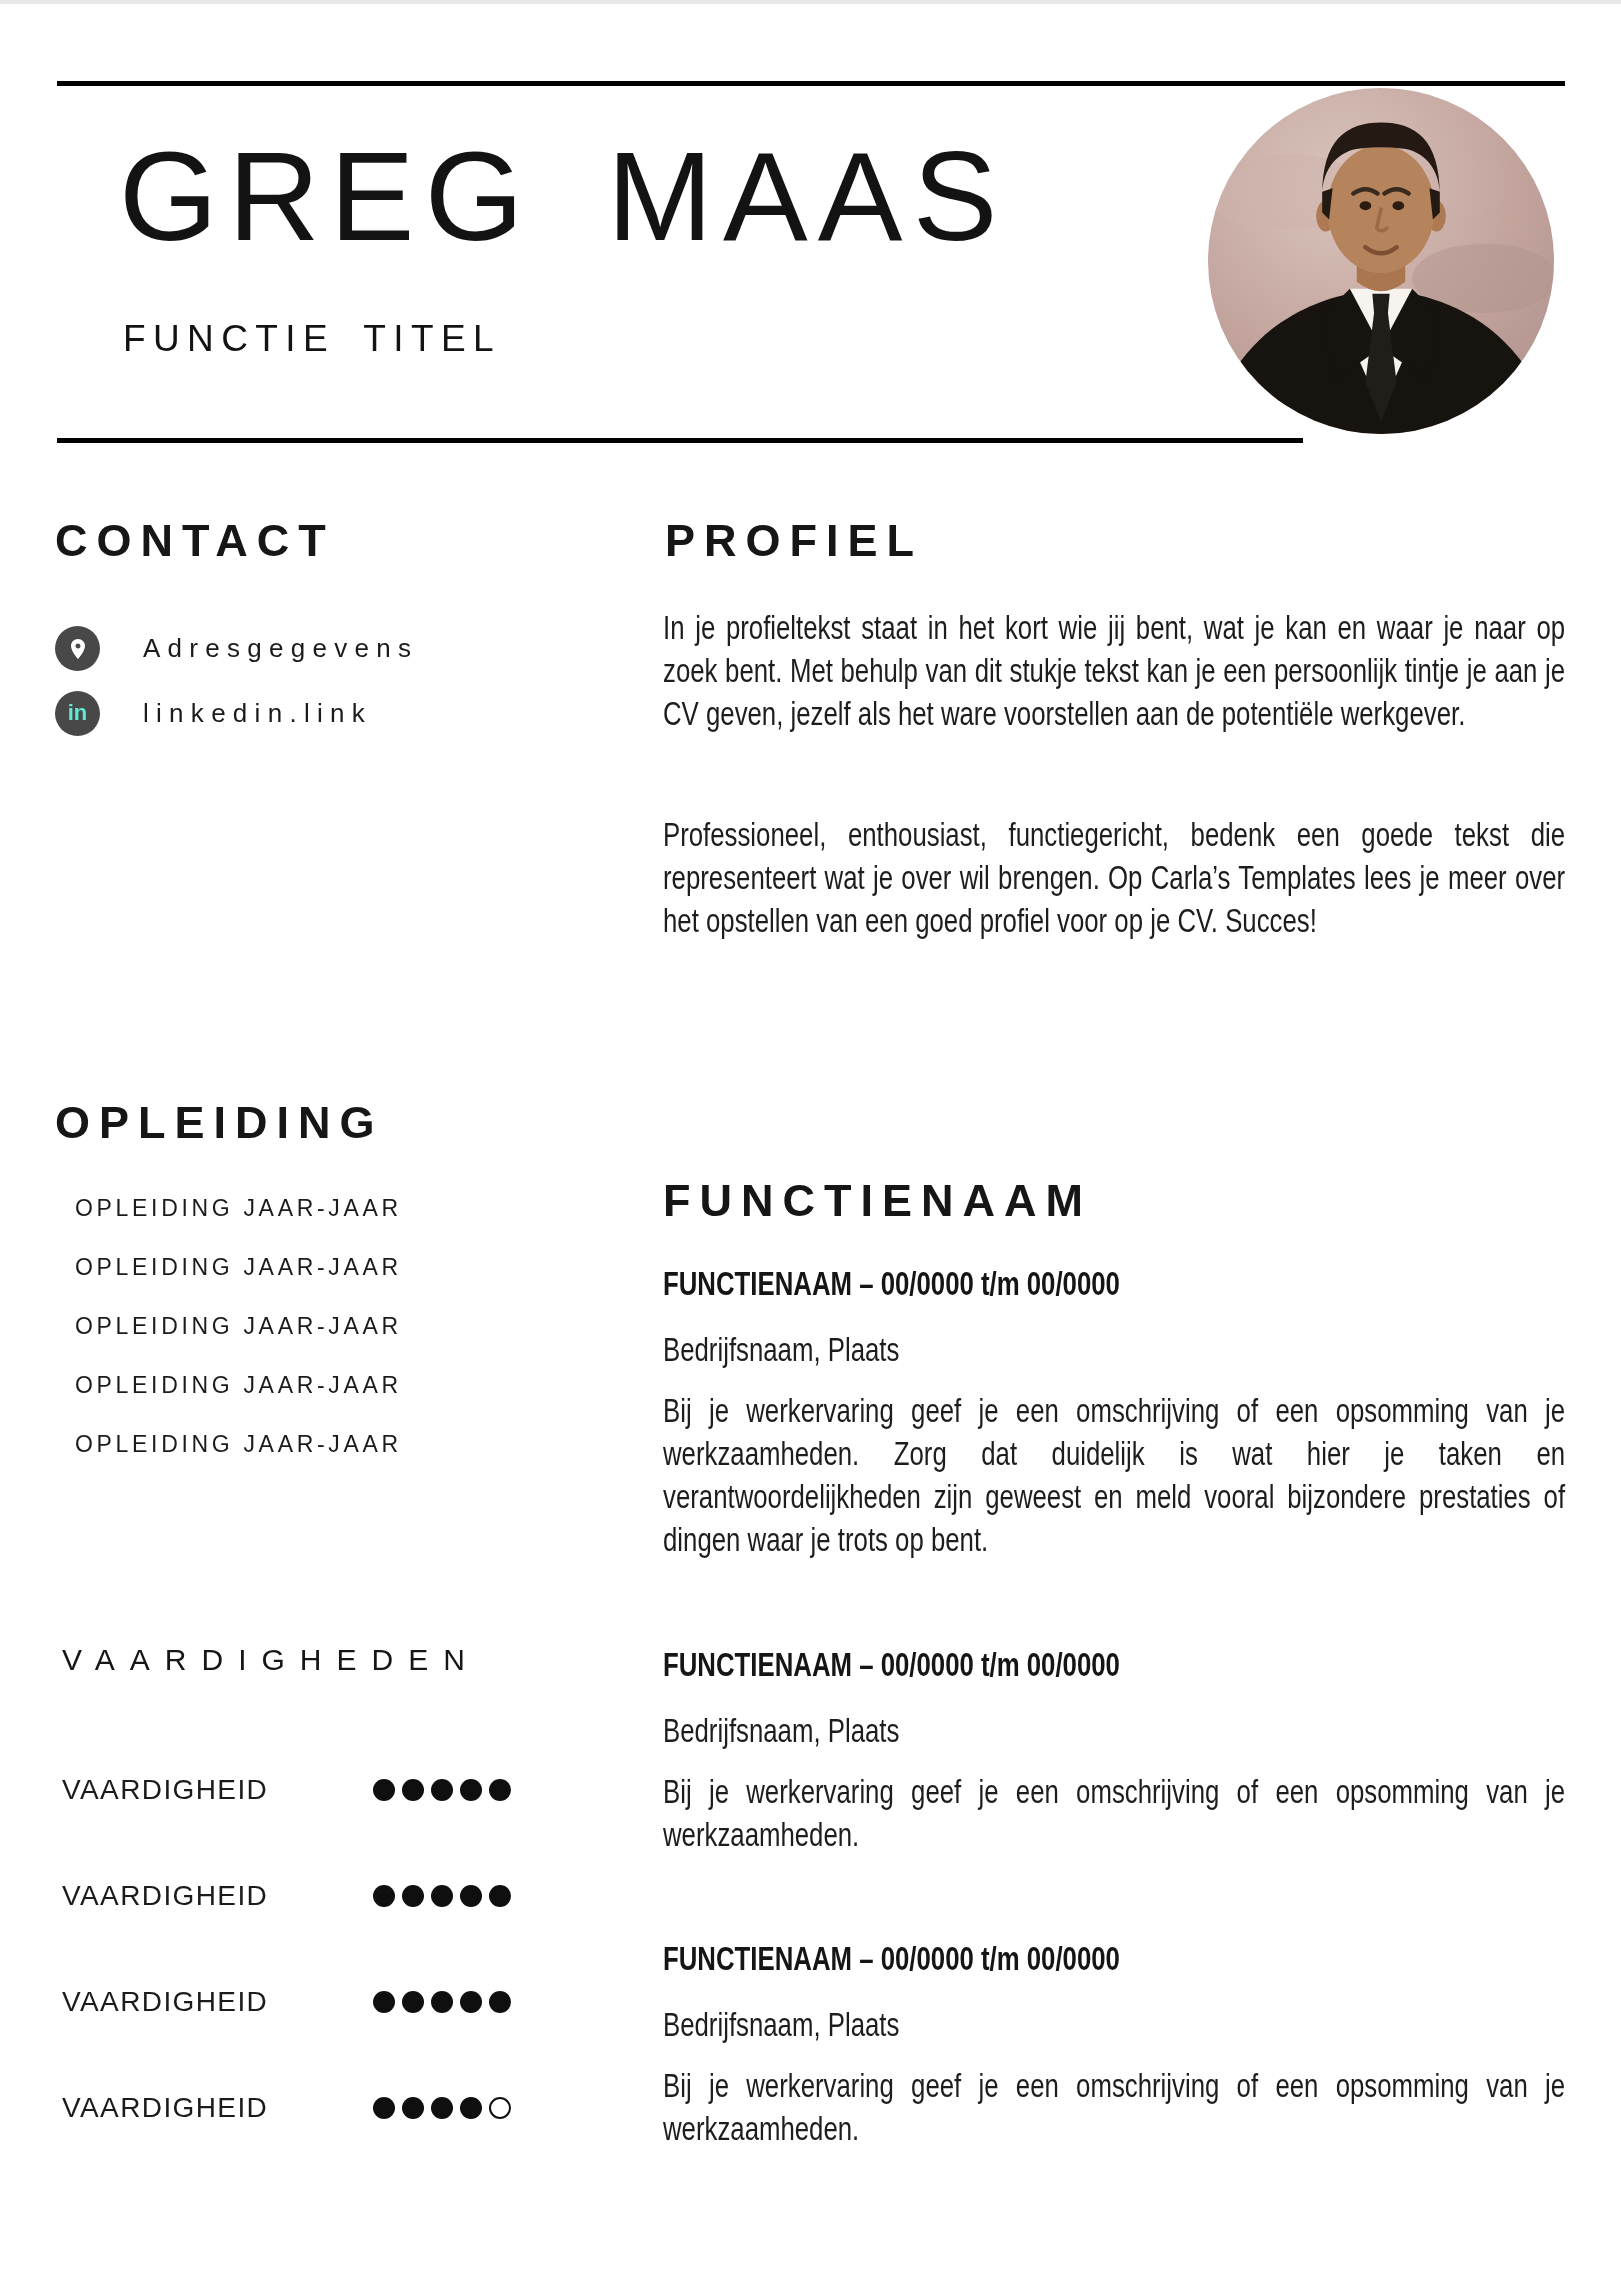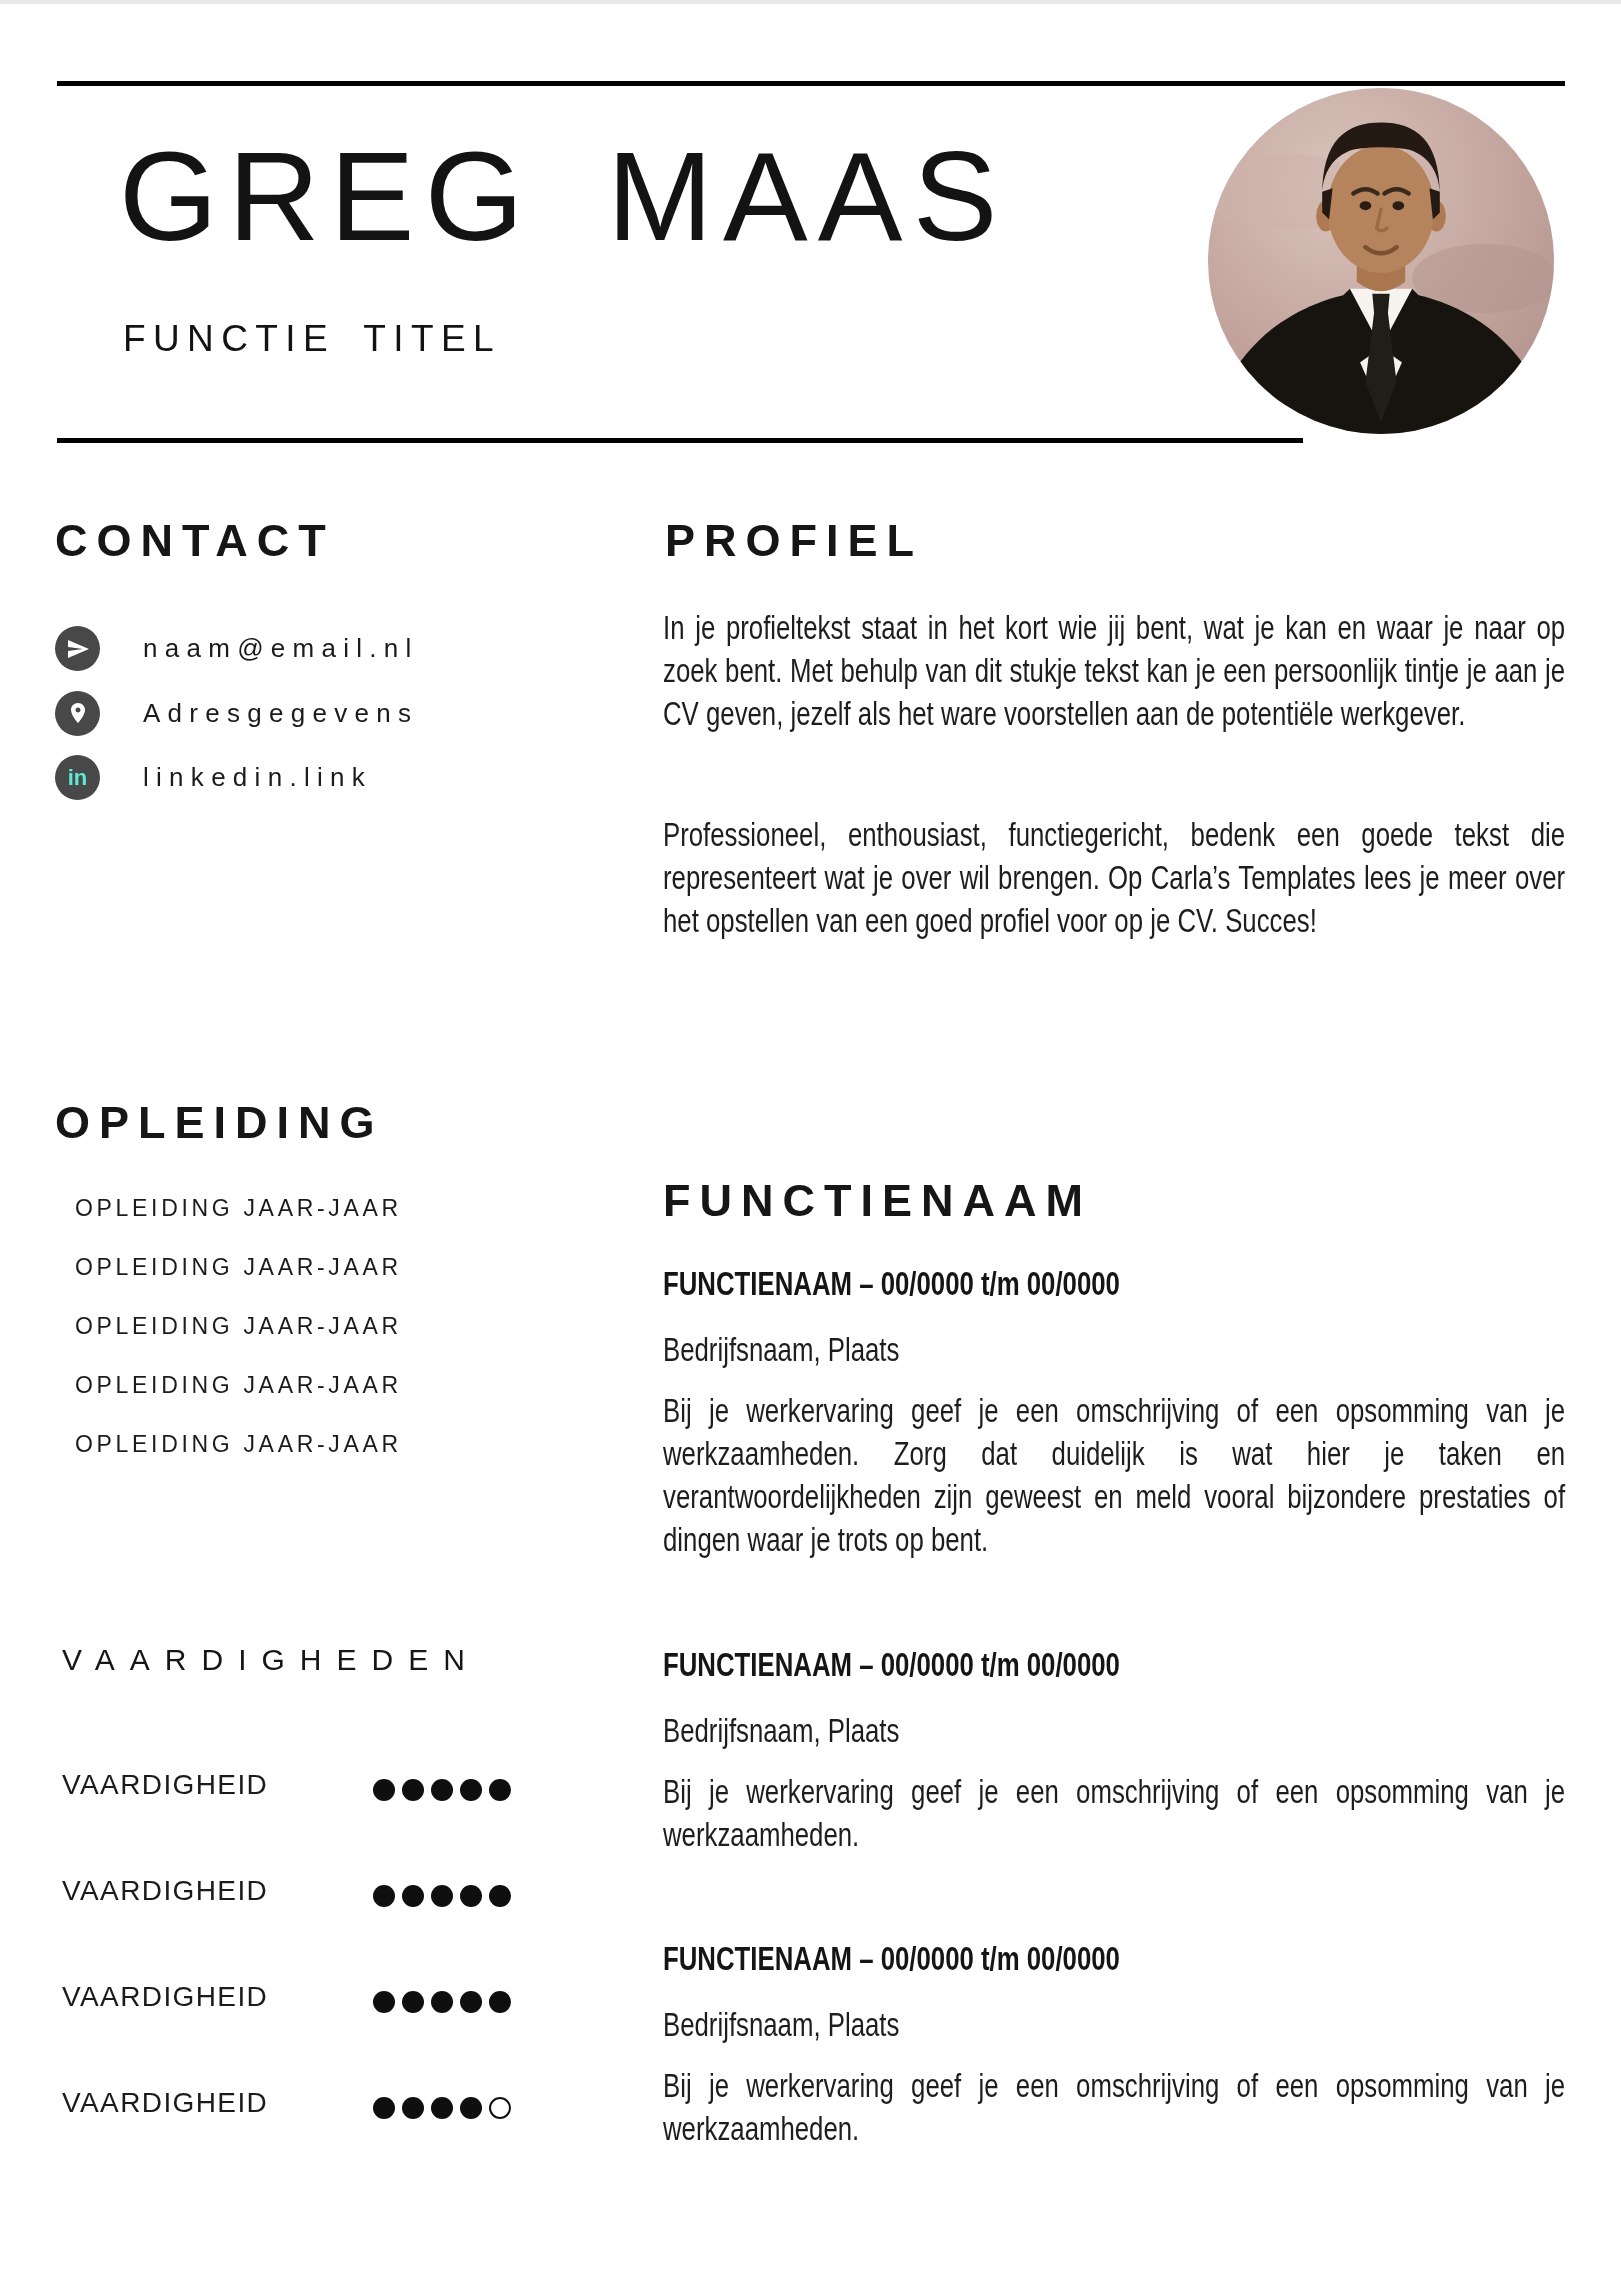--- a/index.html
+++ b/index.html
@@ -52,21 +52,21 @@
   .contact-icon svg { width:24px; height:24px; fill:#ffffff; }
   .contact-icon .in-glyph { font-size:22px; font-weight:700; color:#5eead4; line-height:1; letter-spacing:0;text-align:right; }
   .contact-text { margin-left:43px; font-size:26px; letter-spacing:0.28em; color:#1b1b1b; white-space:nowrap; }
 
   
   .opleiding-list { position:absolute; left:75px; top:1175px; }
   .opleiding-item { font-size:23px; line-height:59px; letter-spacing:0.16em; white-space:nowrap; color:#1b1b1b; }
 
   
   .skills-list { position:absolute; left:62px; top:1765px; }
-  .skill-row { display:flex; height:41px; margin-bottom:65px;gap:44px; }
+  .skill-row { display:flex; align-items:center; height:41px; margin-bottom:65px;gap:44px; }
   .skill-label { width:267px; font-size:28px; letter-spacing:0.05em; white-space:nowrap; color:#1b1b1b; }
   .skill-dots { display:flex; gap:7.1px; align-items:center; }
   .dot { width:22px; height:22px; border-radius:50%; box-sizing:border-box; }
   .dot.filled { background:#0f0f0f; }
   .dot.empty { background:#fff; border:2.7px solid #0f0f0f; }
 
   
   .colright { position:absolute; left:663px; width:902px; }
   .narrow { width:1155px; transform:scaleX(0.781); transform-origin:0 0; }
   .profiel-text { top:602px; }
@@ -135,28 +135,20 @@
   </div>
 
   <div class="rule rule-bottom"></div>
 
   <div class="heading heading-contact">CONTACT</div>
 
   <div class="contact-list">
     <div class="contact-row">
       <span class="contact-icon">
         <svg viewBox="0 0 24 24">
-            <path d="M2.01 21 23 12 2.01 3 2 10l15 2-15 2z"></path>
-          </svg>
-      </span>
-      <span class="contact-text">naam@email.nl</span>
-    </div>
-    <div class="contact-row">
-      <span class="contact-icon">
-        <svg viewBox="0 0 24 24">
             <path d="M12 2C8.13 2 5 5.13 5 9c0 5.25 7 13 7 13s7-7.75 7-13c0-3.87-3.13-7-7-7zm0 9.5c-1.38 0-2.5-1.12-2.5-2.5s1.12-2.5 2.5-2.5 2.5 1.12 2.5 2.5-1.12 2.5-2.5 2.5z"></path>
           </svg>
       </span>
       <span class="contact-text">Adresgegevens</span>
     </div>
     <div class="contact-row">
       <span class="contact-icon">
           <span class="in-glyph">in</span>
         </span>
       <span class="contact-text">linkedin.link</span>

